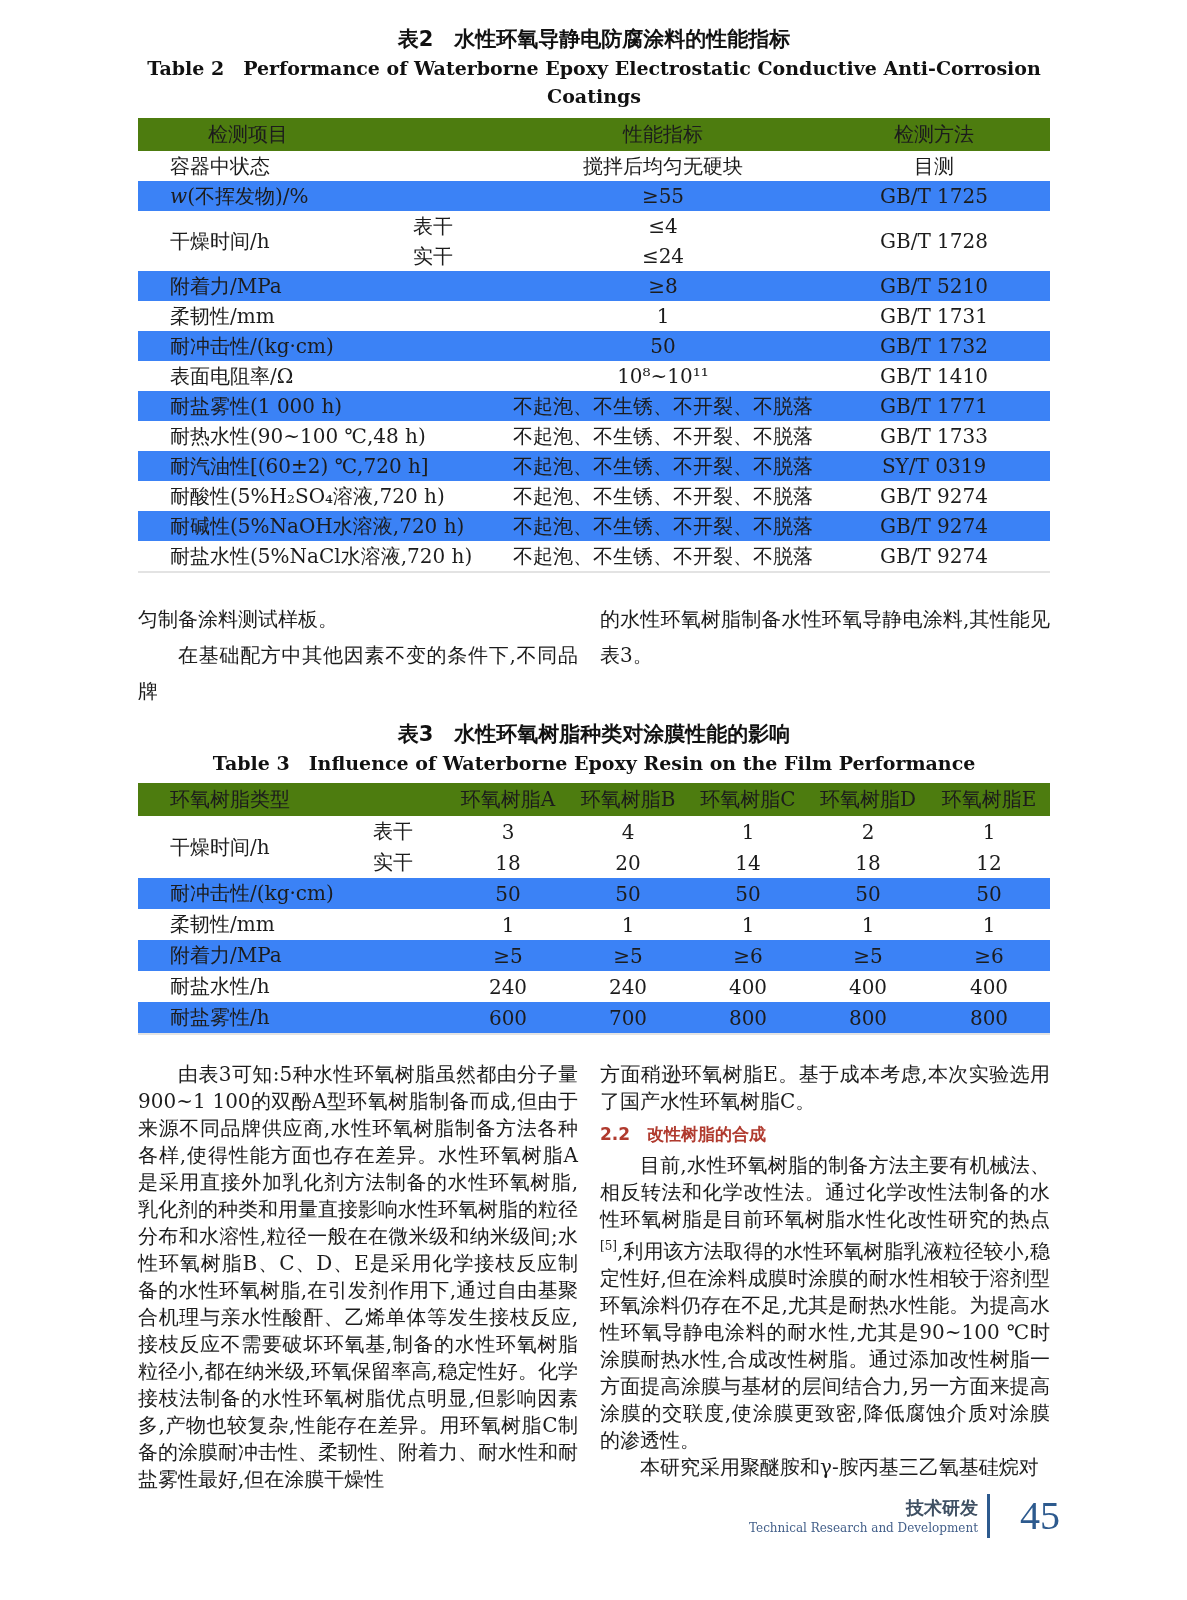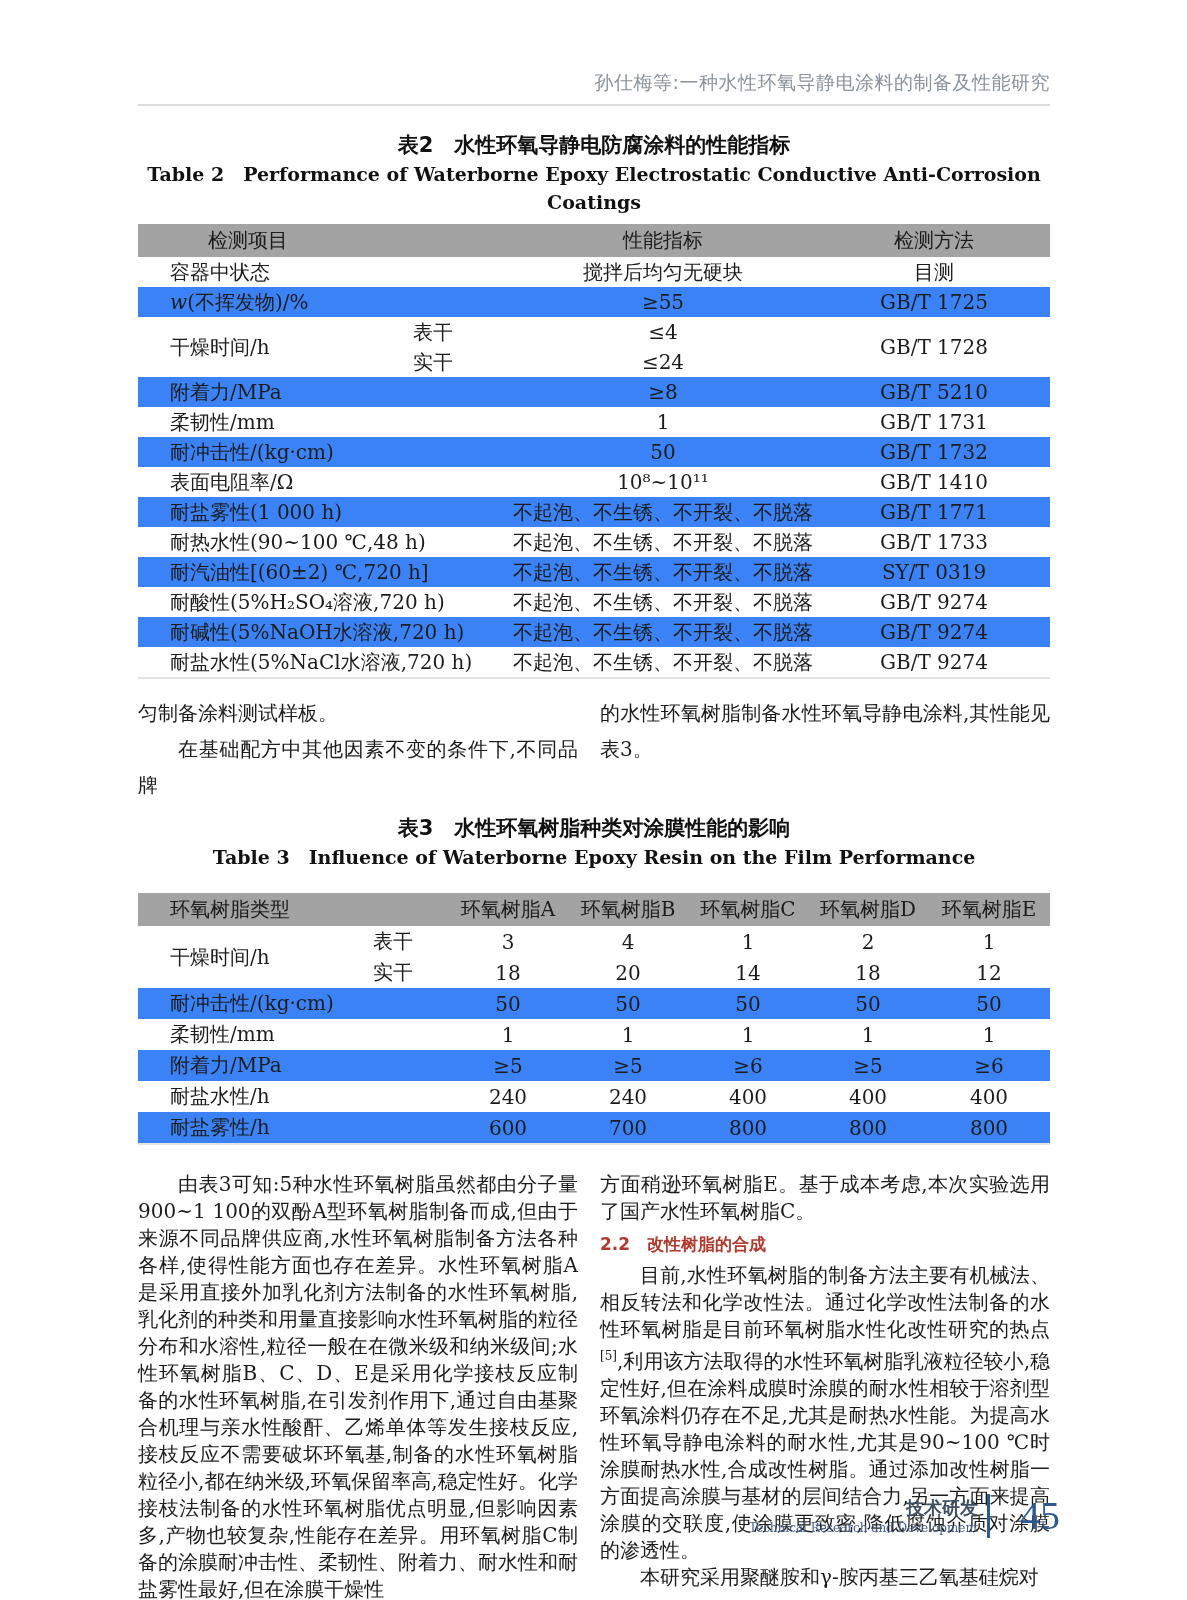--- a/index.html
+++ b/index.html
@@ -31,38 +31,38 @@
   .caption-en{
     font-family:"DejaVu Serif","Liberation Serif",serif;
     font-weight:bold;font-size:19px;line-height:28px;color:#111;
   }
   .cap2{margin-top:24px;}
   .cap3{margin-top:10px;}
 
   
   table{border-collapse:collapse;width:912px;table-layout:fixed;}
   .t2{margin-top:8px;border-bottom:2px solid #e3e3e3;}
-  .t3{margin-top:22px;border-bottom:2px solid #e3e3e3;}
+  .t3{margin-top:6px;border-bottom:2px solid #e3e3e3;}
   td{
     font-size:20px;height:30px;padding:0;vertical-align:middle;
     color:#1c1c1c;
   }
-  tr.head td{background:#a3a3a3;height:33px;}
+  tr.head td{background:#4d7c0f;height:33px;}
   tr.stripe td{background:#3b82f6;}
   td.item{text-align:left;padding-left:32px;}
   td.c{text-align:center;}
   .t3 td{height:31px;}
   sup{font-size:12px;}
   i.var{font-style:italic;font-family:"DejaVu Serif","Liberation Serif",serif;}
 
   
   .twocol{display:flex;gap:22px;}
   .col-l{width:440px;}
   .col-r{width:450px;}
-  .between{margin-top:16px;}
+  .between{margin-top:28px;}
   .bodytext{margin-top:26px;}
   p.para{
     margin:0;font-size:20px;line-height:27px;text-align:justify;
     text-justify:inter-ideograph;
   }
   .between p.para{line-height:36px;}
   p.indent{text-indent:2em;}
   .sec-heading{
     margin:4px 0 3px 0;
     font-family:"DejaVu Sans","Liberation Sans",sans-serif;
@@ -87,23 +87,20 @@
   .footer-num{
     font-family:Liberation Serif, serif;
     font-size:40px;color:#2d5a8e;margin-left:20px;
   }
 </style>
 </head>
 <body>
 
 <div class="content">
 
-  <div class="running-head-wrap">
-    <div class="running-head">孙仕梅等:一种水性环氧导静电涂料的制备及性能研究</div>
-  </div>
 
   <div class="caption cap2">
     <div class="caption-cn">表2　水性环氧导静电防腐涂料的性能指标</div>
     <div class="caption-en">Table 2　Performance of Waterborne Epoxy Electrostatic Conductive Anti-Corrosion Coatings</div>
   </div>
 
   <table class="t2">
     <colgroup>
         <col style="width:220px">
         <col style="width:150px">

